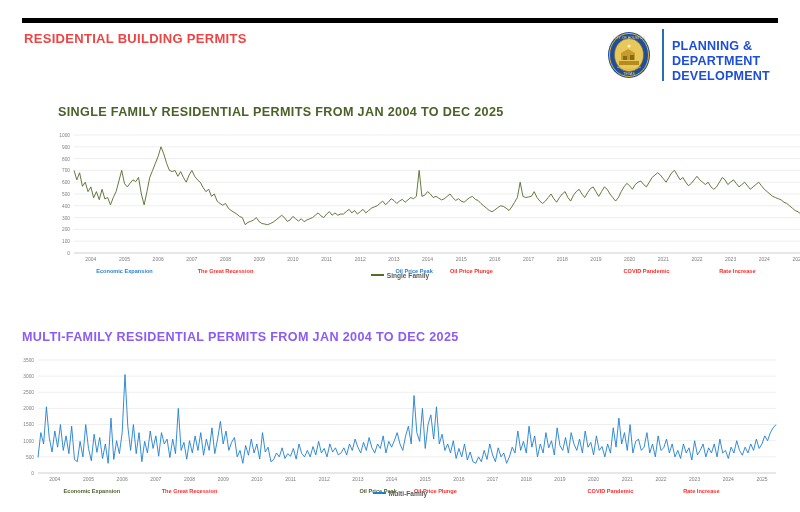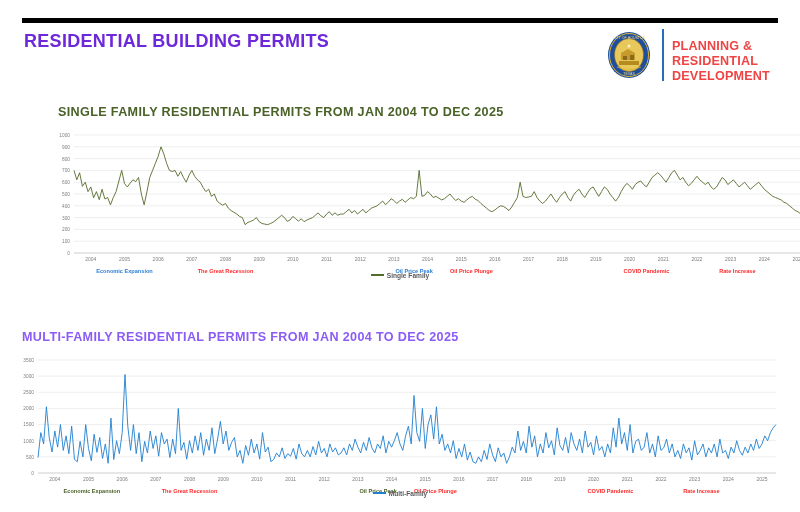--- a/index.html
+++ b/index.html
@@ -9,29 +9,29 @@
     font-family:"Liberation Sans", sans-serif;
     color:#1a1a1a;overflow:hidden;position:relative;
   }
   .page{width:800px;height:512px;position:relative;box-sizing:border-box;}
 
   
   .header{position:absolute;left:0;top:0;width:800px;height:100px;}
   .header-rule{position:absolute;left:22px;top:18px;width:756px;height:5px;background:#000000;}
   .header-title{
     position:absolute;left:24px;top:31px;
-    font-size:18px;font-weight:bold;letter-spacing:0.3px;
-    color:#6d28d9;white-space:nowrap;
+    font-size:13px;font-weight:bold;letter-spacing:0.3px;
+    color:#ef4444;white-space:nowrap;
   }
   .brand{position:absolute;right:30px;top:26px;height:58px;display:flex;align-items:center;gap:8px;}
   .seal{width:50px;height:50px;position:relative;flex:0 0 auto;}
   .brand-divider{width:2px;height:52px;background:#2b6cb8;flex:0 0 auto;}
   .brand-text{
     font-size:12.6px;font-weight:bold;line-height:15px;
-    color:#ef4444;letter-spacing:0.2px;white-space:nowrap;margin-top:12px;
+    color:#1d4ed8;letter-spacing:0.2px;white-space:nowrap;margin-top:12px;
   }
 
   
   .chart-block{position:absolute;left:0;width:800px;}
   .chart-title{
     font-size:12.6px;font-weight:bold;letter-spacing:0.35px;
     white-space:nowrap;
   }
   .sf-title{color:#4a6127;}
   .mf-title{color:#8b5cf6;}
@@ -69,21 +69,21 @@
           <path d="M52 50 h8 v10 h-8 z" fill="#8a6a1a"></path>
           <circle cx="50" cy="32" r="3" fill="#fff5c8"></circle>
           <path d="M26 74 q24 10 48 0" fill="none" stroke="#d9b43c" stroke-width="1.5"></path>
           <text x="50" y="18" font-size="7" fill="#f0d98a" text-anchor="middle" font-family="Liberation Sans, sans-serif">CITY OF HOUSTON</text>
           <text x="50" y="90" font-size="7" fill="#f0d98a" text-anchor="middle" font-family="Liberation Sans, sans-serif">TEXAS</text>
         </svg>
       </div>
       <div class="brand-divider"></div>
       <div class="brand-text">
         <div>PLANNING &amp;</div>
-        <div>RESIDENTIAL</div>
+        <div>DEPARTMENT</div>
         <div>DEVELOPMENT</div>
       </div>
     </div>
   </div>
 
   <div class="chart-block" style="top:105px;padding-left:36px;">
     <div class="chart-title sf-title" style="margin-left:22px;">SINGLE FAMILY RESIDENTIAL PERMITS FROM JAN 2004 TO DEC 2025</div>
     <div class="plot-wrap" id="plot-sf" style="margin-top:8px;">
         <svg width="800" height="160" class="plot-svg">
           <line x1="38" x2="776" y1="126" y2="126" stroke="#c9c9c9" stroke-width="0.9"></line>

